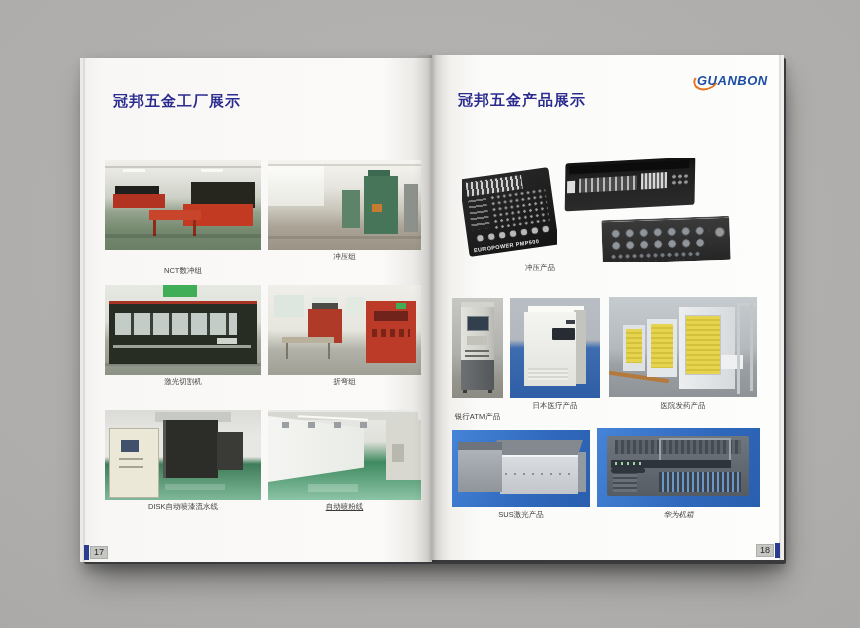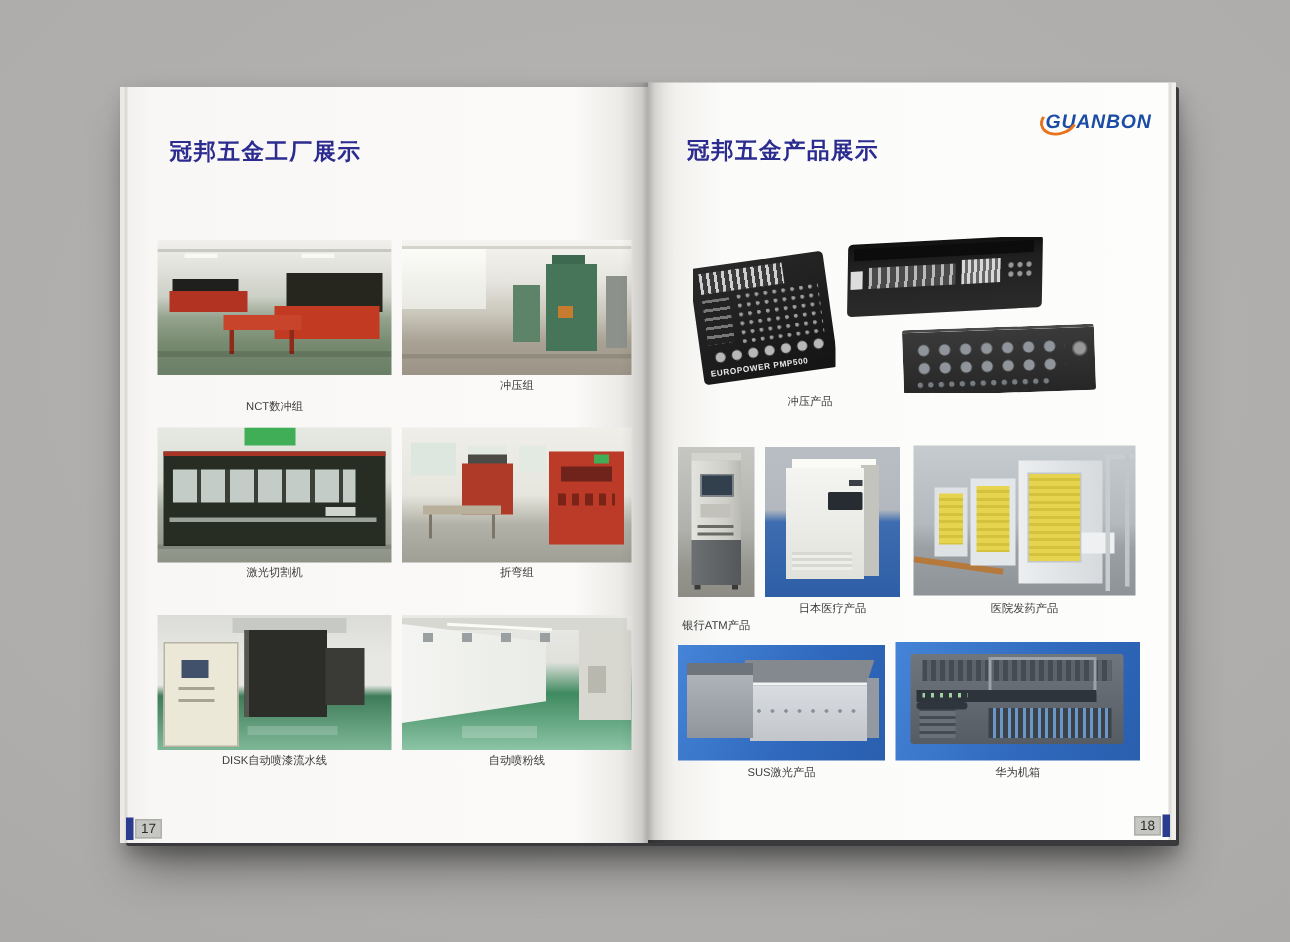--- a/index.html
+++ b/index.html
@@ -114,21 +114,21 @@
     <div class="photo" style="left:188px;top:352px;width:153px;height:90px;
          background:linear-gradient(180deg,#e9eae6 0%,#e0e1db 35%,#3f8a60 58%,#8cc4a6 100%);">
       <div class="ly" style="left:0;top:2px;width:150px;height:8px;background:#d7d8d2;"></div>
       <div class="ly" style="left:0;top:6px;width:96px;height:66px;background:linear-gradient(90deg,#f4f5f2,#e9ebe6);clip-path:polygon(0 0,100% 18%,100% 78%,0 100%);"></div>
       <div class="ly" style="left:30px;top:7px;width:70px;height:2px;background:#fbfbf6;transform:rotate(3deg);"></div>
       <div class="ly" style="left:14px;top:12px;width:100px;height:6px;background:repeating-linear-gradient(90deg,#9aa0a2 0 7px,transparent 7px 26px);"></div>
       <div class="ly" style="left:118px;top:10px;width:35px;height:60px;background:#d8d8d0;"></div>
       <div class="ly" style="left:124px;top:34px;width:12px;height:18px;background:#b8b8ae;"></div>
       <div class="ly" style="left:40px;top:74px;width:50px;height:8px;background:rgba(255,255,255,.22);"></div>
     </div>
-    <div class="cap" style="left:188px;top:444px;width:153px;">自动喷粉线</div>
+    <div class="cap" style="left:188px;top:444px;width:153px;text-decoration:underline;">自动喷粉线</div>
 
     <div class="pg-bar" style="left:4px;top:487px;"></div>
     <div class="pg-box" style="left:10px;top:488px;">17</div>
   </div>
 
   <div class="page page-right">
     <div class="logo" style="left:265px;top:18px;"><span class="logo-gu">GU</span><span>ANBON</span></div>
 
     <div class="title-zh" style="left:26px;top:36px;">冠邦五金产品展示</div>
 
@@ -220,20 +220,20 @@
          background:linear-gradient(115deg,#4584d8 0%,#2f68bc 60%,#2a5fae 100%);">
       <div class="ly" style="left:10px;top:8px;width:142px;height:60px;border-radius:2px;background:linear-gradient(180deg,#70767e,#565c64);"></div>
       <div class="ly" style="left:18px;top:12px;width:126px;height:14px;background:repeating-linear-gradient(90deg,#454b53 0 3px,#5d636b 3px 6px);"></div>
       <div class="ly" style="left:62px;top:10px;width:68px;height:20px;border:2px solid #9aa2aa;"></div>
       <div class="ly" style="left:14px;top:32px;width:120px;height:8px;background:#2e343c;"></div>
       <div class="ly" style="left:18px;top:34px;width:30px;height:3px;background:repeating-linear-gradient(90deg,#9fd4a0 0 2px,transparent 2px 6px);"></div>
       <div class="ly" style="left:62px;top:44px;width:82px;height:20px;background:repeating-linear-gradient(90deg,#3c424a 0 3px,#6a97c8 3px 5px);"></div>
       <div class="ly" style="left:16px;top:44px;width:24px;height:20px;background:repeating-linear-gradient(180deg,#454b53 0 2px,#6a7078 2px 5px);"></div>
       <div class="ly" style="left:14px;top:40px;width:34px;height:5px;border-radius:3px;background:#30363e;"></div>
     </div>
-    <div class="cap" style="left:165px;top:455px;width:163px;">华为机箱</div>
+    <div class="cap" style="left:165px;top:455px;width:163px;font-style:italic;">华为机箱</div>
 
     <div class="pg-box" style="left:324px;top:489px;">18</div>
     <div class="pg-bar" style="left:343px;top:488px;"></div>
   </div>
 
   <div class="spine"></div>
 </div>
 
 </body></html>

